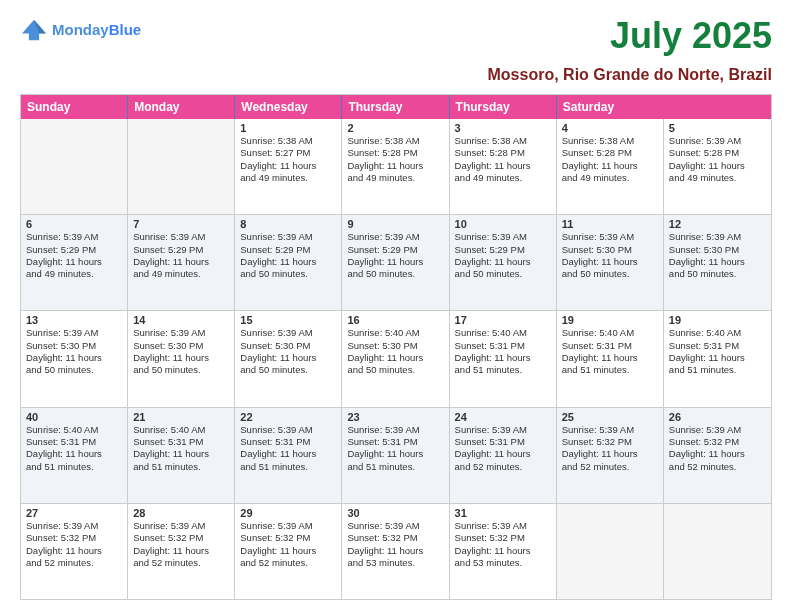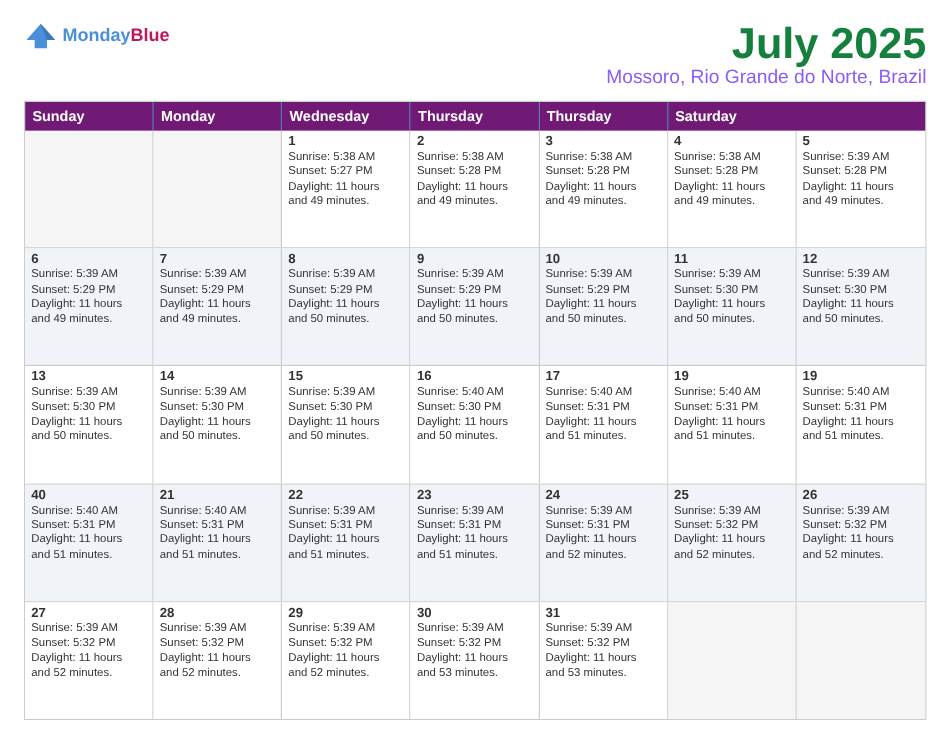--- a/index.html
+++ b/index.html
@@ -45,34 +45,34 @@
       text-align: right;
     }
     .month-title {
       font-size: 36px;
       font-weight: bold;
       color: #15803d;
       line-height: 1;
     }
     .location-title {
       font-size: 16px;
-      font-weight: normal;
-      color: #8b5cf6;
-      margin-top: 2px;
+      font-weight: bold;
+      color: #7f1d1d;
+      margin-top: 12px;
     }
     .calendar {
       flex: 1;
       display: flex;
       flex-direction: column;
       border: 1px solid #ccc;
     }
     .cal-header-row {
       display: grid;
       grid-template-columns: repeat(7, 1fr);
-      background: #701a75;
+      background: #ec4899;
     }
     .cal-header-cell {
       color: #fff;
       font-size: 12px;
       font-weight: bold;
       padding: 5px 6px;
       text-align: left;
       border-right: 1px solid #5577bb;
     }
     .cal-header-cell:last-child { border-right: none; }
@@ -116,21 +116,21 @@
 <body>
 
 <div class="page">
   <div class="header">
     <div class="logo">
       <svg class="logo-icon" viewBox="0 0 32 28">
         <polygon points="16,2 30,18 22,18 22,26 10,26 10,18 2,18" fill="#4a90d9"></polygon>
         <polygon points="16,2 30,18 22,18" fill="#2c5fa0" opacity="0.5"></polygon>
       </svg>
       <div class="logo-text">
-        <div><span>Monday</span><span style="color:#be185d">Blue</span></div>
+        <div><span>Monday</span><span style="color:#3b82f6">Blue</span></div>
       </div>
     </div>
     <div class="title-block">
       <div class="month-title">July 2025</div>
       <div class="location-title">Mossoro, Rio Grande do Norte, Brazil</div>
     </div>
   </div>
 
   <div class="calendar">
     <div class="cal-header-row">

